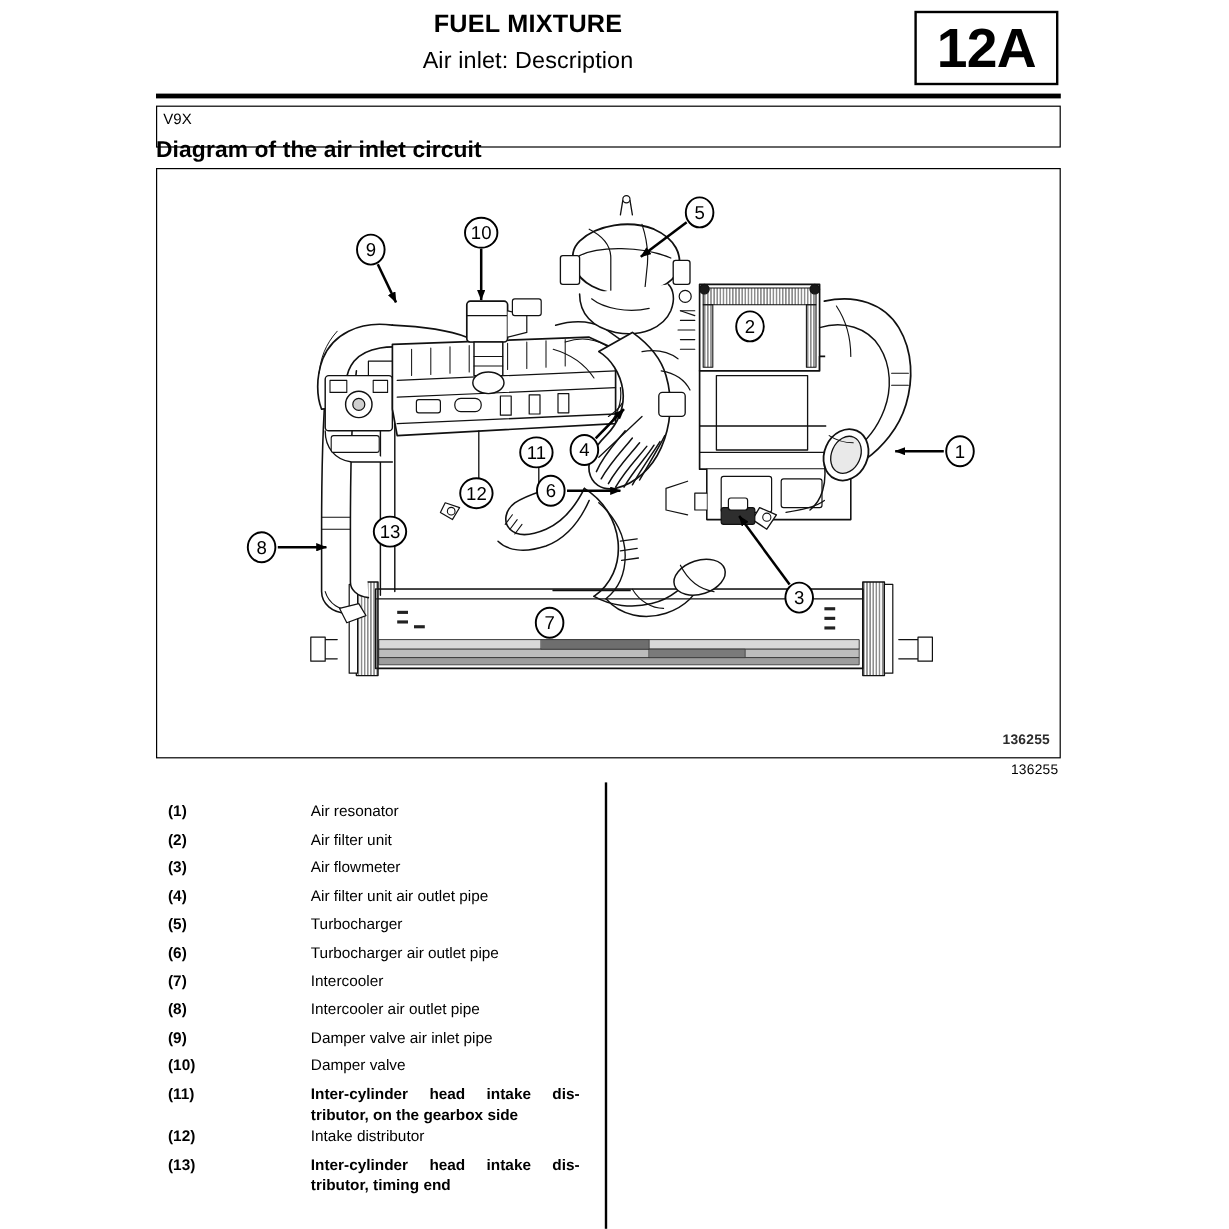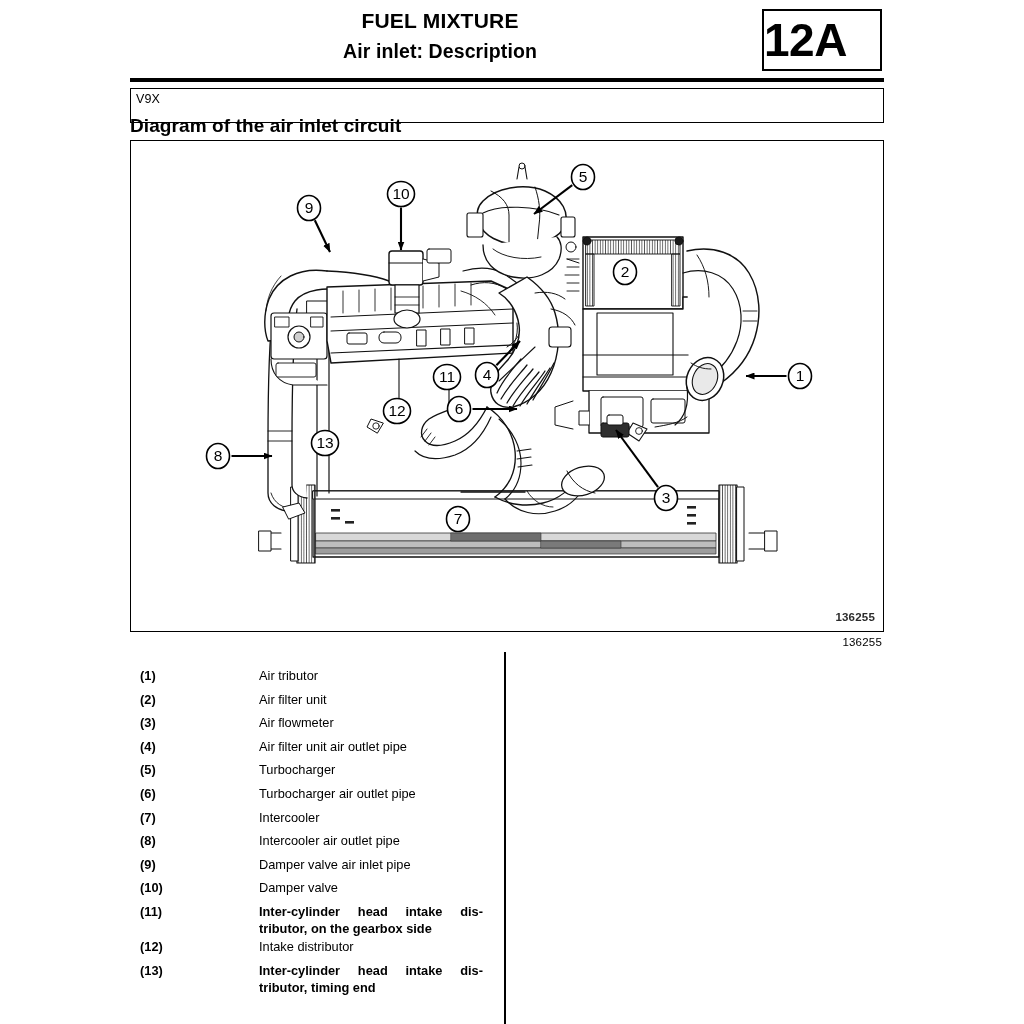--- a/index.html
+++ b/index.html
@@ -31,34 +31,35 @@
   }
   .title-line-1 {
     font-size: 21px;
     font-weight: bold;
     letter-spacing: 0.2px;
     line-height: 30px;
     white-space: nowrap;
   }
   .title-line-2 {
     font-size: 19.5px;
-    font-weight: bold;
+    font-weight: normal;
     letter-spacing: 0.1px;
     line-height: 30px;
     white-space: nowrap;
   }
   #section-code-box {
     position: absolute;
     left: 762px; top: 9px;
     width: 120px;
     height: 62px;
     border: 2.5px solid #000;
     box-sizing: border-box;
     display: flex;
     align-items: center;
+    justify-content: center;
     background: #fff;
   }
   #section-code-text {
     font-size: 46px;
     font-weight: bold;
     line-height: 1;
     letter-spacing: -0.5px;
   }
   
   #header-rule {
@@ -513,21 +514,21 @@
   </svg>
 
   <div id="diagram-ref-inner">136255</div>
 </div>
 
 <div id="diagram-ref-outer">136255</div>
 
 <div id="legend-block">
   <div class="legend-row">
     <span class="legend-num">(1)</span>
-    <span class="legend-desc">Air tributor</span>
+    <span class="legend-desc">Air resonator</span>
   </div>
   <div class="legend-row">
     <span class="legend-num">(2)</span>
     <span class="legend-desc">Air filter unit</span>
   </div>
   <div class="legend-row">
     <span class="legend-num">(3)</span>
     <span class="legend-desc">Air flowmeter</span>
   </div>
   <div class="legend-row">

